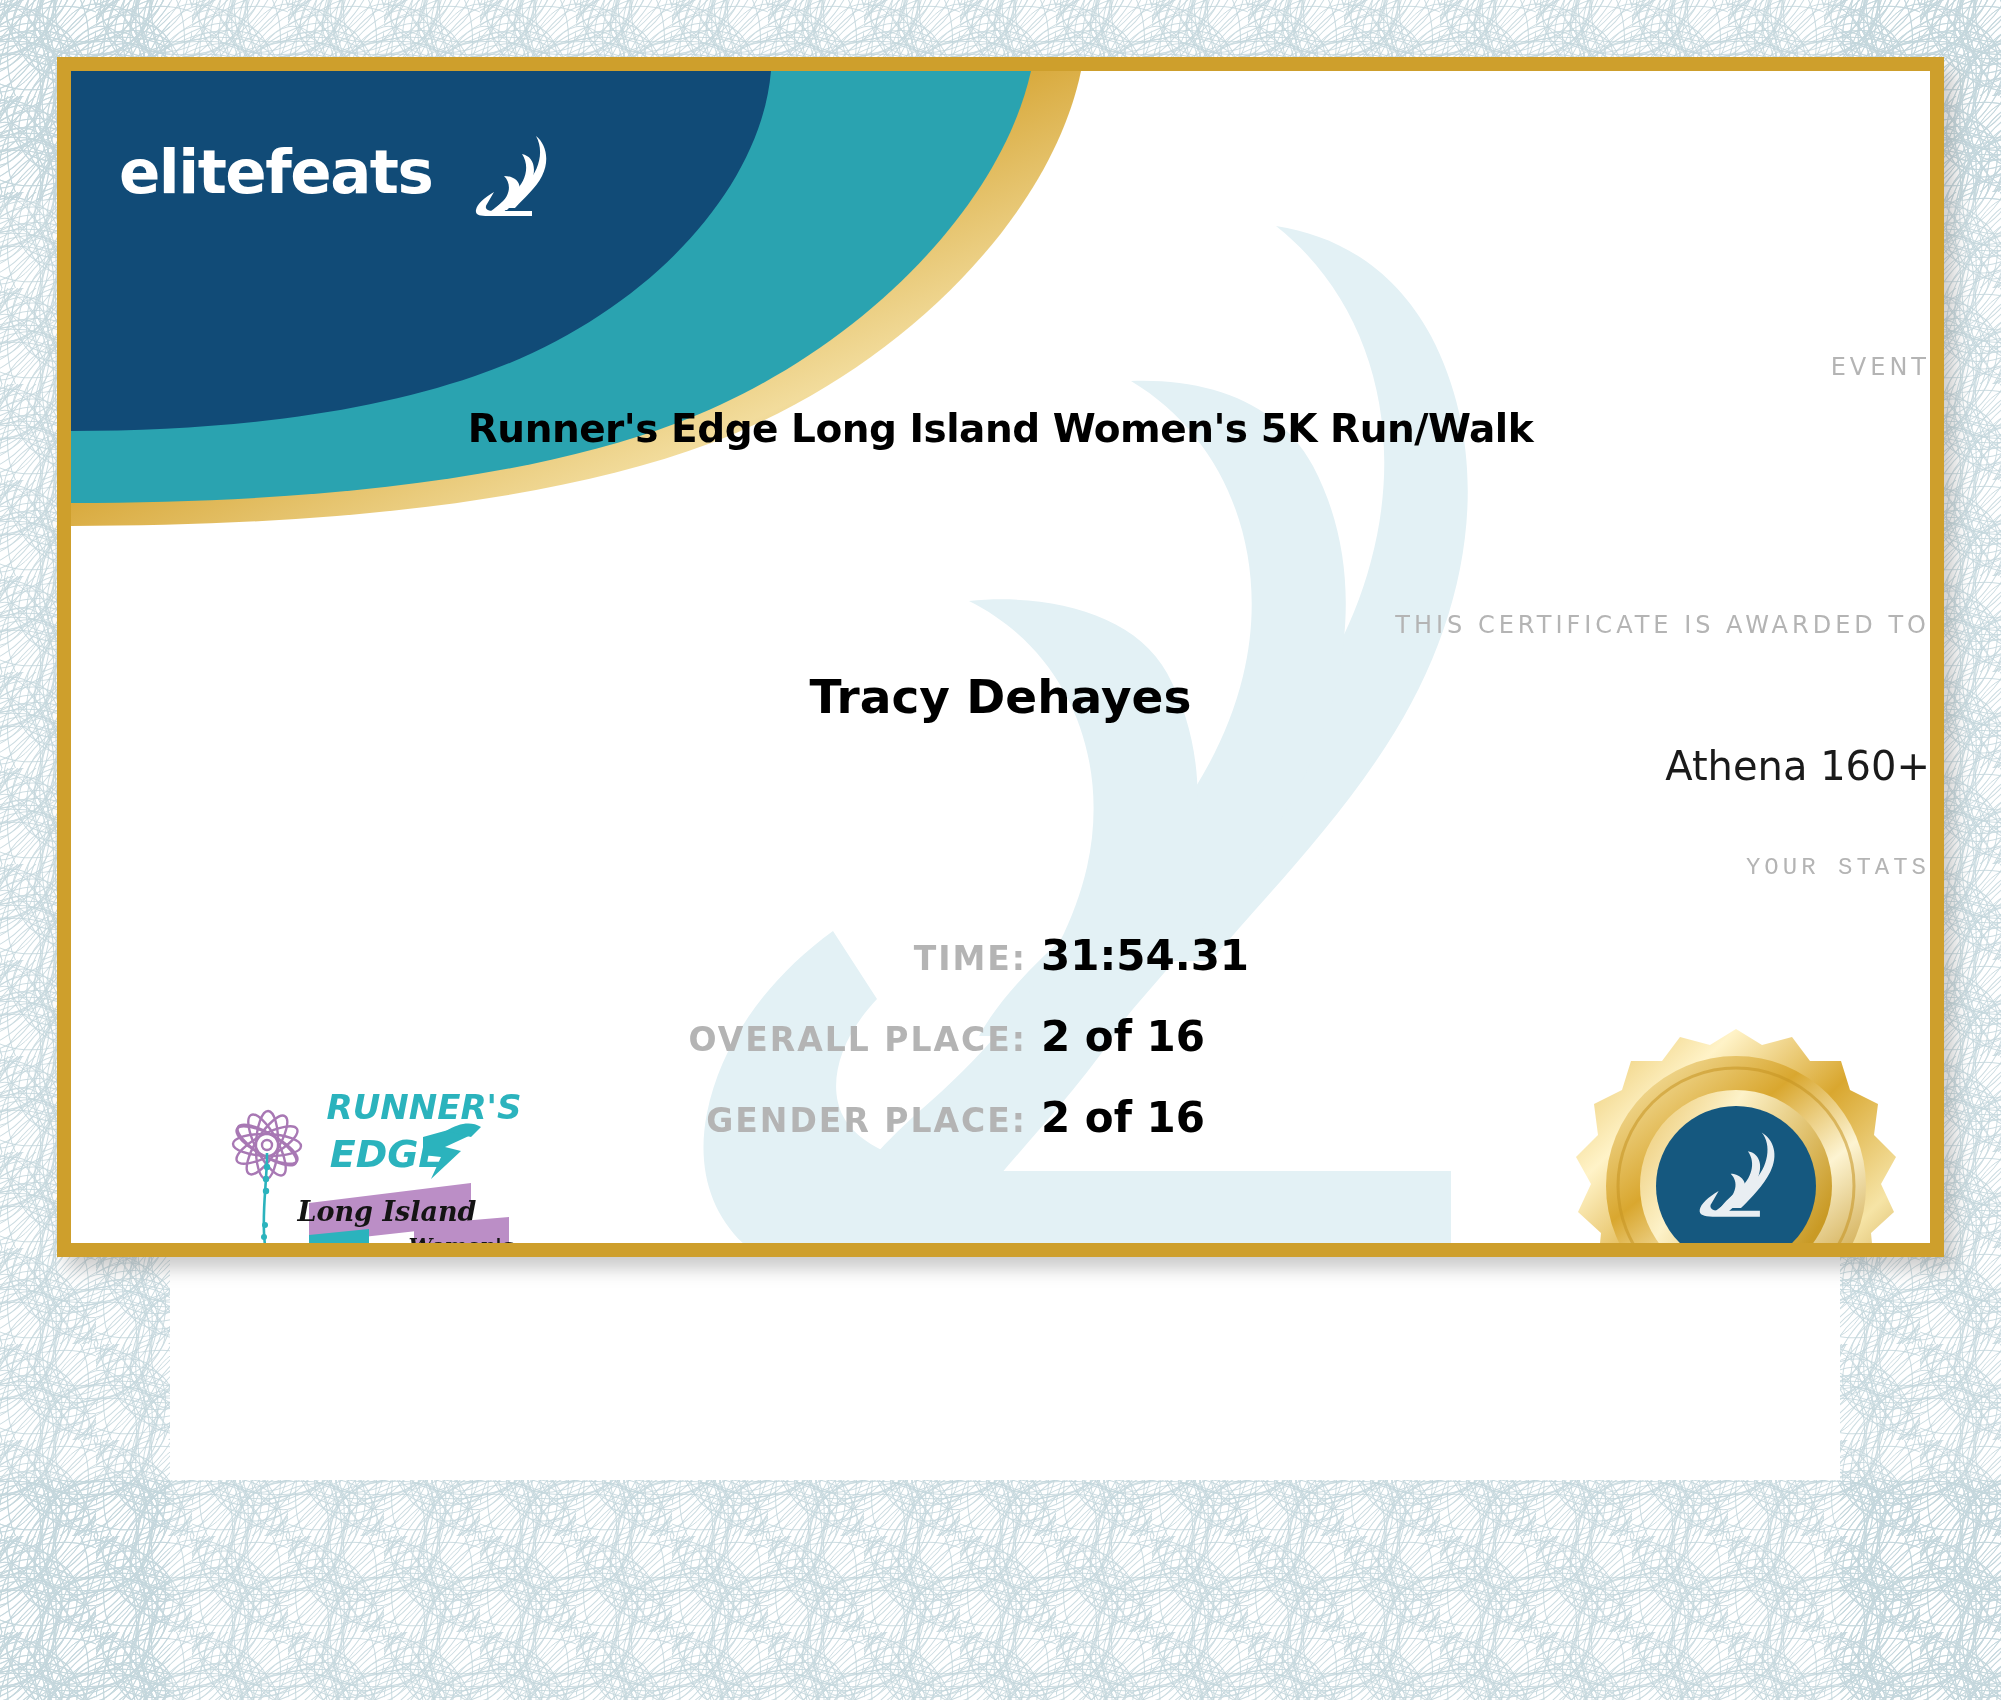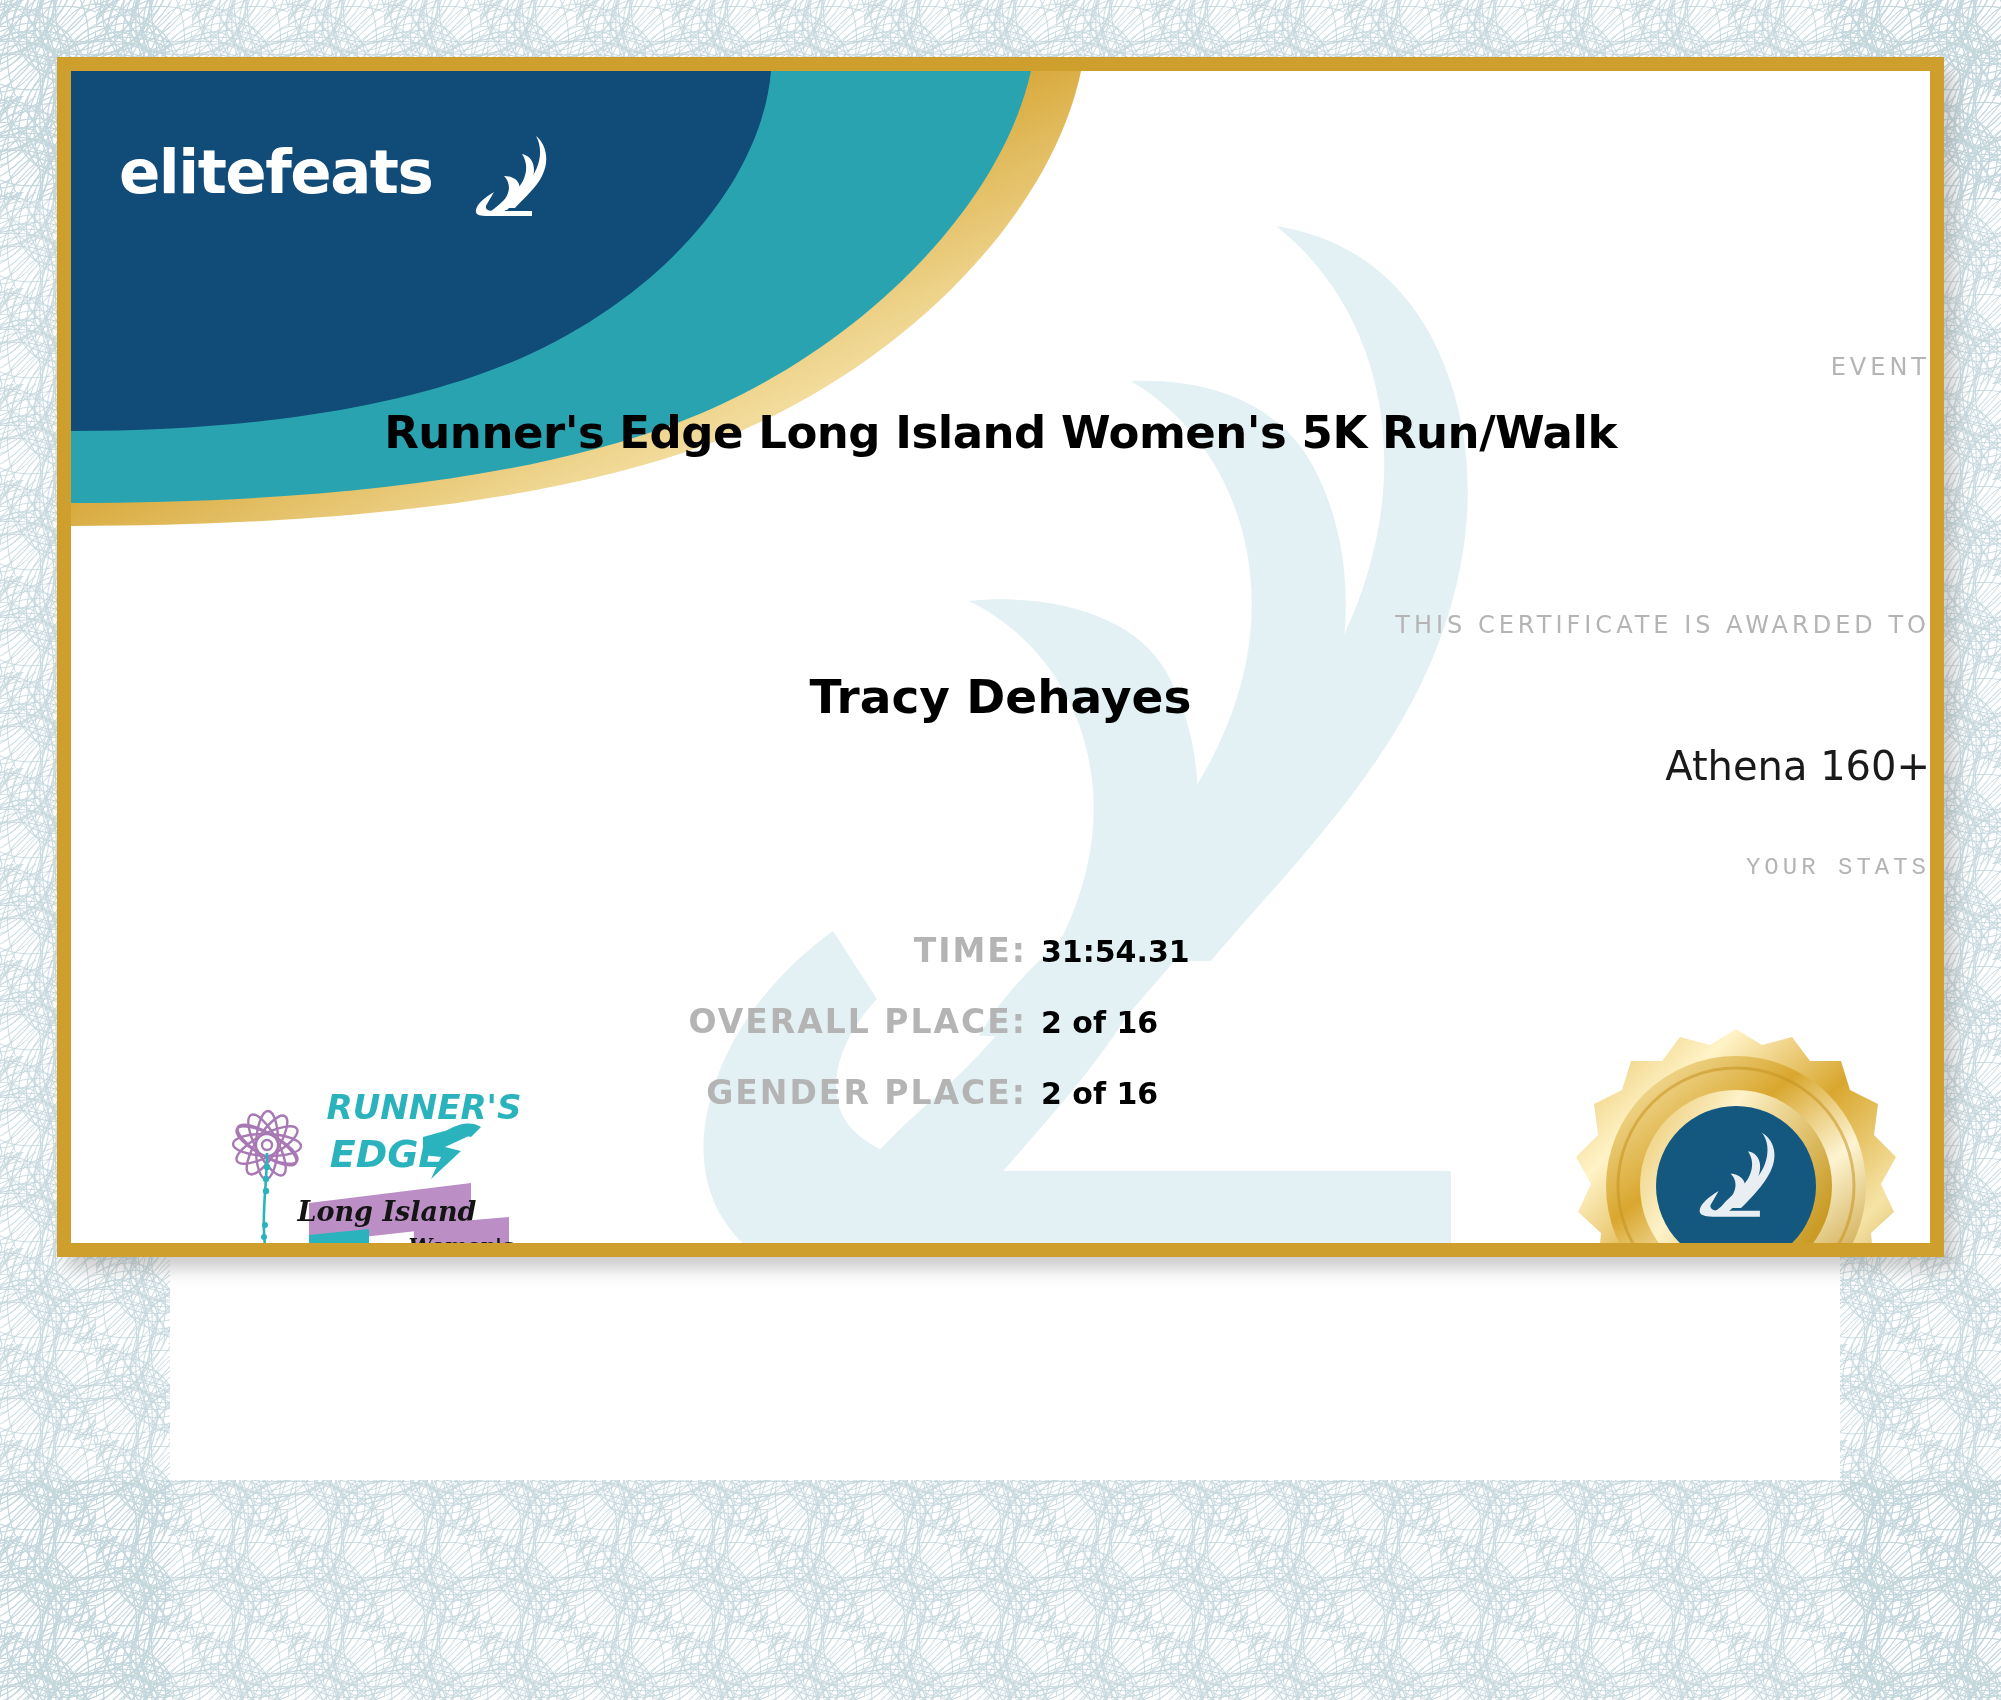--- a/index.html
+++ b/index.html
@@ -65,21 +65,21 @@
     text-align:right;
     font-family:"DejaVu Sans", sans-serif;
     font-weight:500;
   }
 
   #event-label{position:absolute;left:0;right:0;top:282px;}
   #event-title{
     position:absolute;left:0;right:0;top:335px;
     text-align:center;
     color:#000000;
-    font-size:45px;
+    font-size:39px;
     font-weight:bold;
     letter-spacing:-0.5px;
     font-family:"DejaVu Sans", sans-serif;
     white-space:nowrap;
   }
 
   #awarded-label{position:absolute;left:0;right:0;top:540px;}
   #recipient-name{
     position:absolute;left:0;right:0;top:598px;
     text-align:center;
@@ -115,21 +115,21 @@
     color:#b4b4b4;
     font-size:33px;
     letter-spacing:2px;
     font-family:"DejaVu Sans", sans-serif;
     text-align:right;
     white-space:nowrap;
     font-weight:bold;
   }
   .stat-val{
     color:#000000;
-    font-size:30px;
+    font-size:42px;
     font-weight:bold;
     font-family:"DejaVu Sans", sans-serif;
     margin-left:14px;
     width:190px;
     text-align:left;
     white-space:nowrap;
   }
 
   
   #race-logo{position:absolute;left:138px;top:1004px;width:390px;height:330px;z-index:6;}

